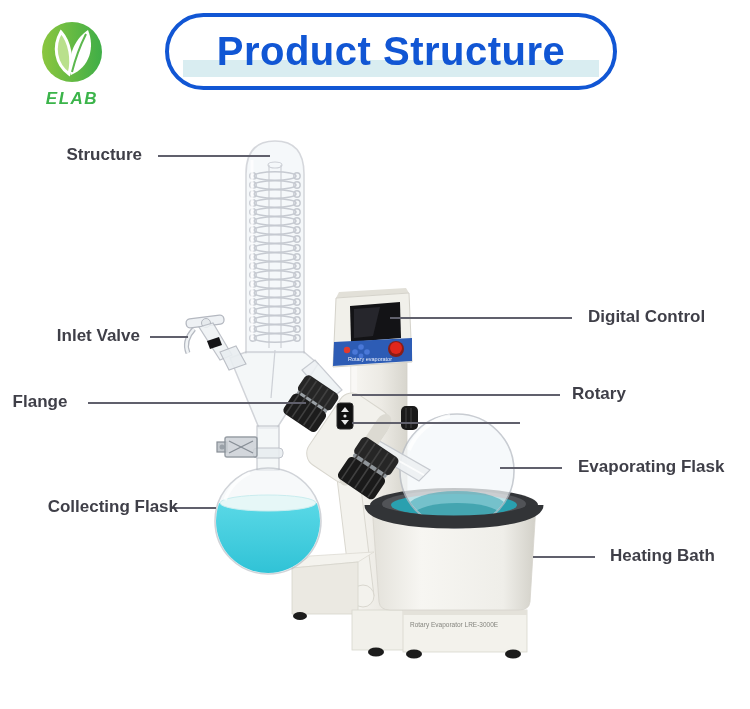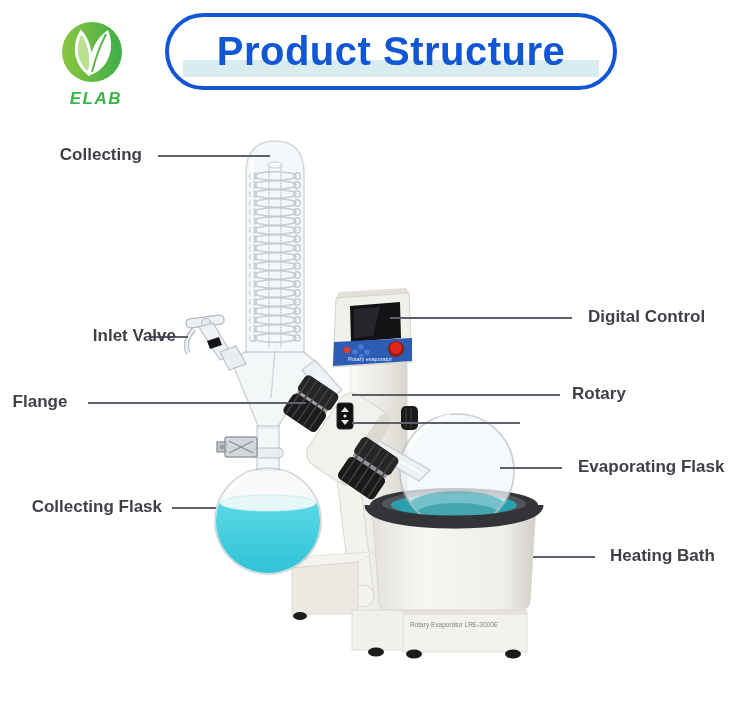--- a/index.html
+++ b/index.html
@@ -1,19 +1,19 @@
 <!DOCTYPE html>
 <html><head>
 <meta charset="utf-8">
 <style>
   html,body{margin:0;padding:0;background:#fff;}
   .stage{position:relative;width:750px;height:709px;background:#ffffff;overflow:hidden;
          font-family:"Liberation Sans",sans-serif;}
   
-  .logo{position:absolute;left:46px;top:22px;width:76px;text-align:right;}
+  .logo{position:absolute;left:34px;top:22px;width:76px;text-align:center;}
   .logo-text{margin-top:1px;font-size:17px;font-weight:700;font-style:italic;
              color:#3bb44a;letter-spacing:1.5px;}
   
   .title-banner{position:absolute;left:165px;top:13px;width:452px;height:77px;
                 border:4px solid #1156d4;border-radius:44px;box-sizing:border-box;
                 display:flex;align-items:center;justify-content:center;background:#fff;}
   .title-underline{position:absolute;left:14px;right:14px;bottom:9px;height:17px;
                    background:#d9edf1;z-index:0;}
   .title-text{position:relative;z-index:1;margin:0;font-size:40px;font-weight:700;
               color:#1156d4;letter-spacing:.5px;}
@@ -255,22 +255,22 @@
   <div class="line" style="left:158px;top:155px;width:112px;"></div>
   <div class="line" style="left:150px;top:336px;width:38px;"></div>
   <div class="line" style="left:88px;top:402px;width:218px;"></div>
   <div class="line" style="left:172px;top:507px;width:44px;"></div>
   <div class="line" style="left:390px;top:317px;width:182px;"></div>
   <div class="line" style="left:352px;top:394px;width:208px;"></div>
   <div class="line" style="left:352px;top:422px;width:168px;"></div>
   <div class="line" style="left:500px;top:467px;width:62px;"></div>
   <div class="line" style="left:533px;top:556px;width:62px;"></div>
 
-  <div class="label left" style="left:0;top:144px;width:142px;">Collecting</div>
-  <div class="label left" style="left:0;top:325px;width:140px;padding-left:36px;">Inlet Valve</div>
+  <div class="label left" style="left:0;top:144px;width:142px;">Structure</div>
+  <div class="label left" style="left:0;top:325px;width:140px;">Inlet Valve</div>
   <div class="label left" style="left:0;top:391px;width:80px;text-align:center;">Flange</div>
-  <div class="label left" style="left:0;top:496px;width:162px;">Collecting Flask</div>
+  <div class="label left" style="left:0;top:496px;width:162px;padding-left:16px;">Collecting Flask</div>
   <div class="label" style="left:588px;top:306px;">Digital Control</div>
   <div class="label" style="left:572px;top:383px;">Rotary</div>
   <div class="label" style="left:610px;top:545px;">Heating Bath</div>
   <div class="label" style="left:578px;top:456px;">Evaporating Flask</div>
 
 </div>
 
 </body></html>

